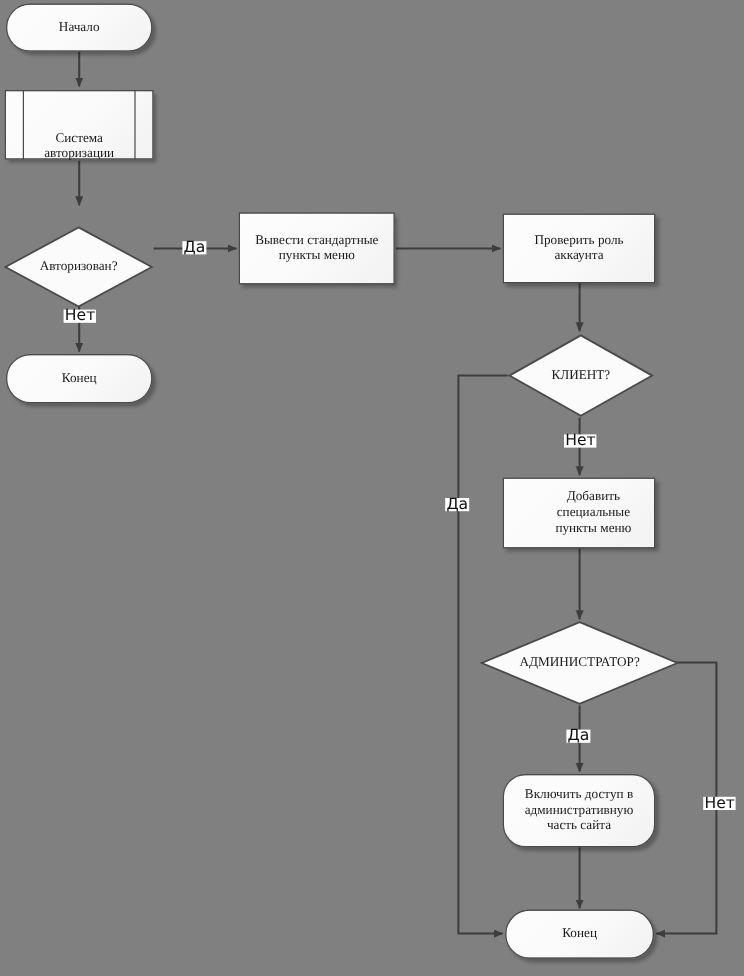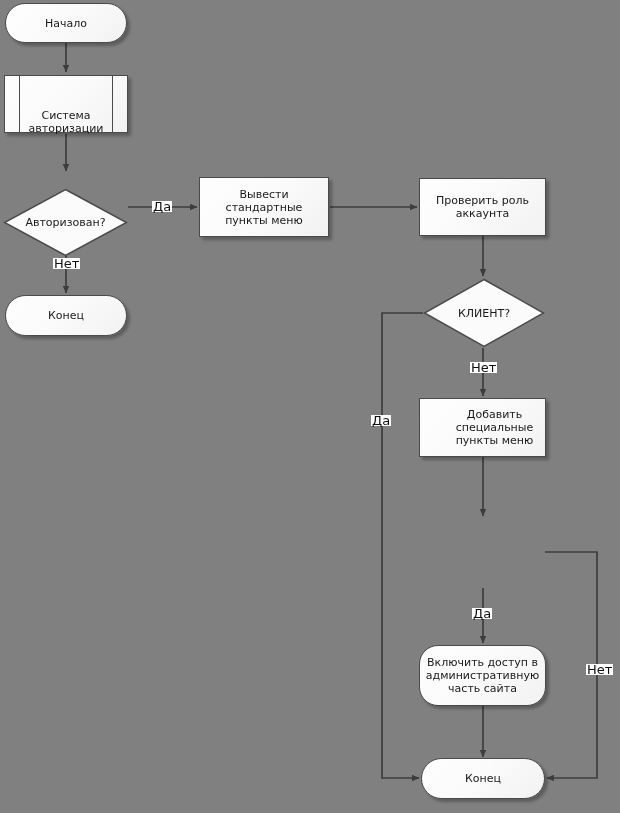--- a/index.html
+++ b/index.html
@@ -10,21 +10,21 @@
     overflow:hidden;
   }
   #canvas{position:relative;width:620px;height:813px;}
   svg#wires{position:absolute;left:0;top:0;width:620px;height:813px;pointer-events:none;}
 
   .node{position:absolute;box-sizing:border-box;
         display:flex;align-items:center;justify-content:center;
         text-align:center;color:#1a1a1a;font-size:11px;line-height:13px;
         background:linear-gradient(135deg,#fdfdfd 0%,#fbfbfb 45%,#f2f2f2 100%);
         border:1px solid #4a4a4a;
-        box-shadow:3px 3px 3px rgba(0,0,0,0.28);}
+        box-shadow:3px 3px 3px rgba(0,0,0,0.28);font-family:Liberation Serif, serif;}
   .terminal{border-radius:22px;}
   .process{border-radius:0;}
   .predef{border-left:1px solid #4a4a4a;border-right:1px solid #4a4a4a;}
   .predef .inner{position:absolute;top:-1px;bottom:-1px;border-left:1px solid #4a4a4a;border-right:1px solid #4a4a4a;}
   .decision{background:none;border:none;box-shadow:none;}
   .decision .dshape{position:absolute;left:0;top:0;width:100%;height:100%;}
   .decision .dlabel{position:relative;z-index:2;width:100%;text-align:center;}
 
   .edge-label{position:absolute;z-index:5;background:#ffffff;
       color:#111;font-size:13px;line-height:11px;
@@ -101,20 +101,26 @@
   </div>
 
   <div class="node process" style="left:419px;top:178px;width:127px;height:58px;">
     <span style="padding:0 6px;">Проверить роль аккаунта</span>
   </div>
 
   <div class="node process" style="left:419px;top:398px;width:127px;height:59px;">
     <span style="padding:0 6px;margin-left:24px;">Добавить специальные пункты меню</span>
   </div>
 
+  <div class="node decision" style="left:400px;top:517px;width:166px;height:71px;">
+    <svg class="dshape" viewBox="0 0 166 71" preserveAspectRatio="none">
+      <polygon points="83,1.5 164.5,35.5 83,69.5 1.5,35.5" fill="#fbfbfb" stroke="#4a4a4a" stroke-width="1.5"></polygon>
+    </svg>
+    <span class="dlabel">АДМИНИСТРАТОР?</span>
+  </div>
 
   <div class="node process" style="left:419px;top:645px;width:127px;height:61px;border-radius:19px;">
     <span style="padding:0 6px;">Включить доступ в административную часть сайта</span>
   </div>
 
   <div class="node terminal" style="left:421px;top:758px;width:124px;height:41px;">
     <span>Конец</span>
   </div>
 
   <div class="edge-label" style="left:152px;top:201px;">Да</div>

